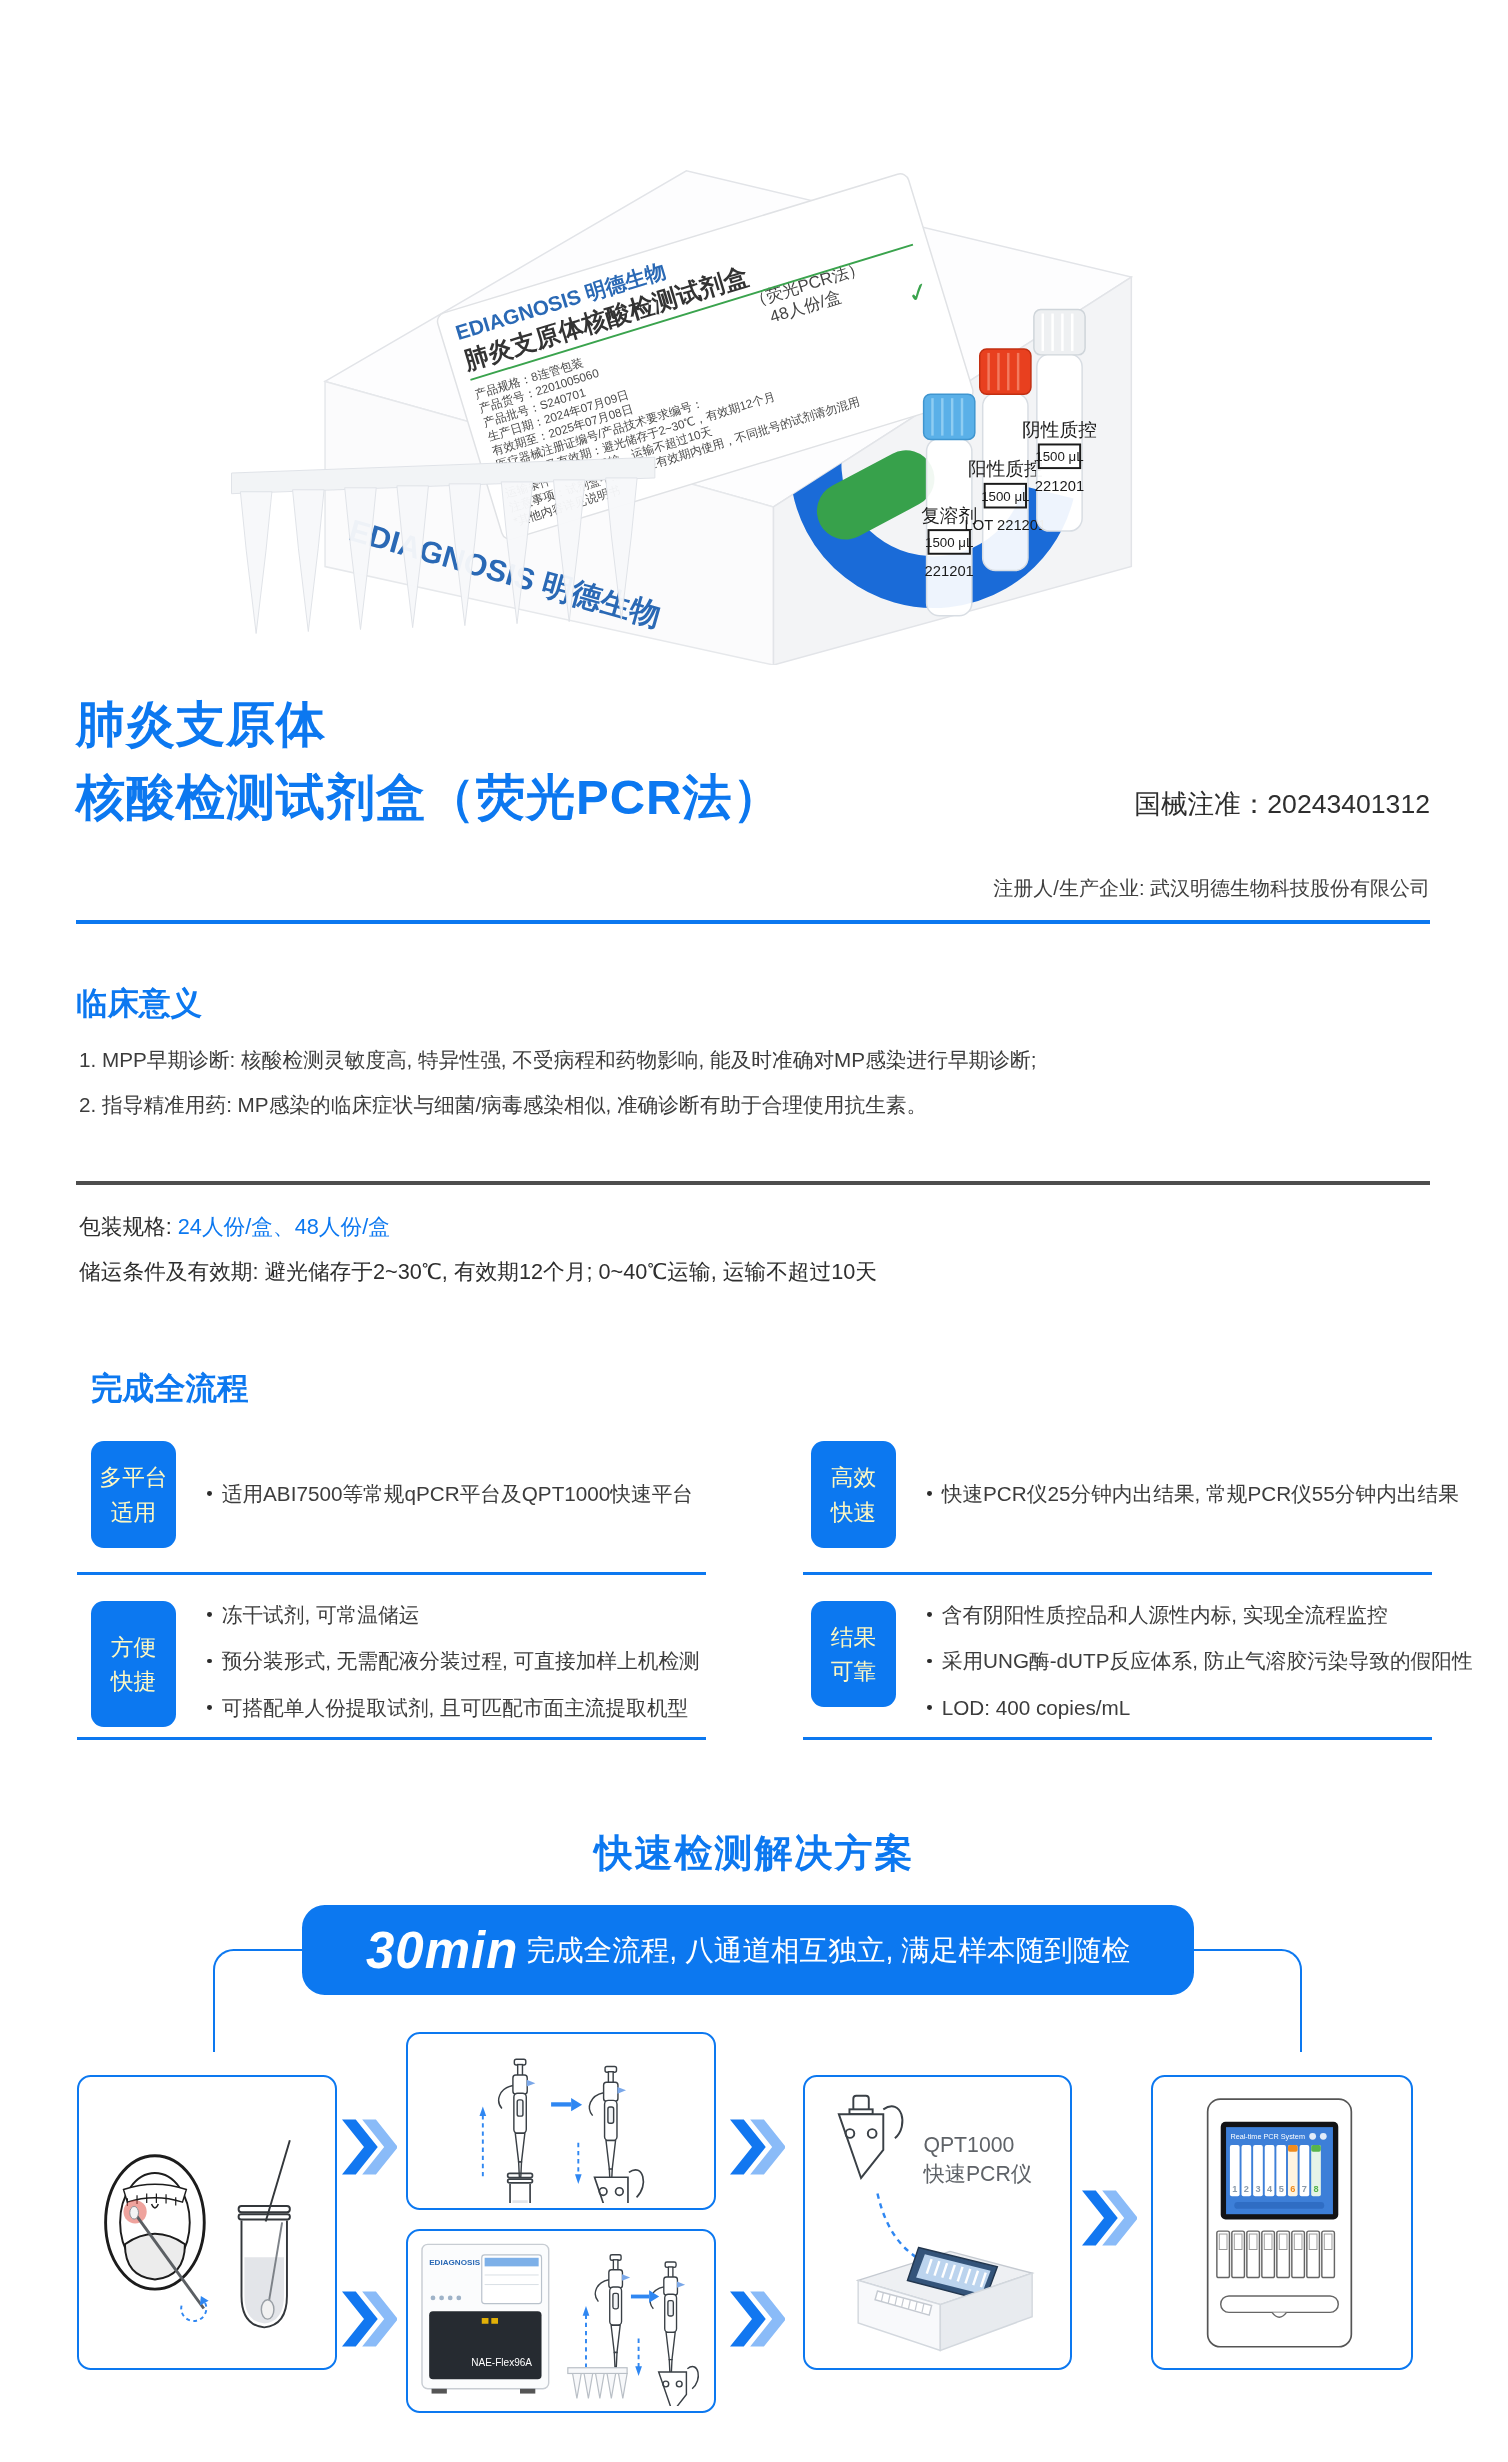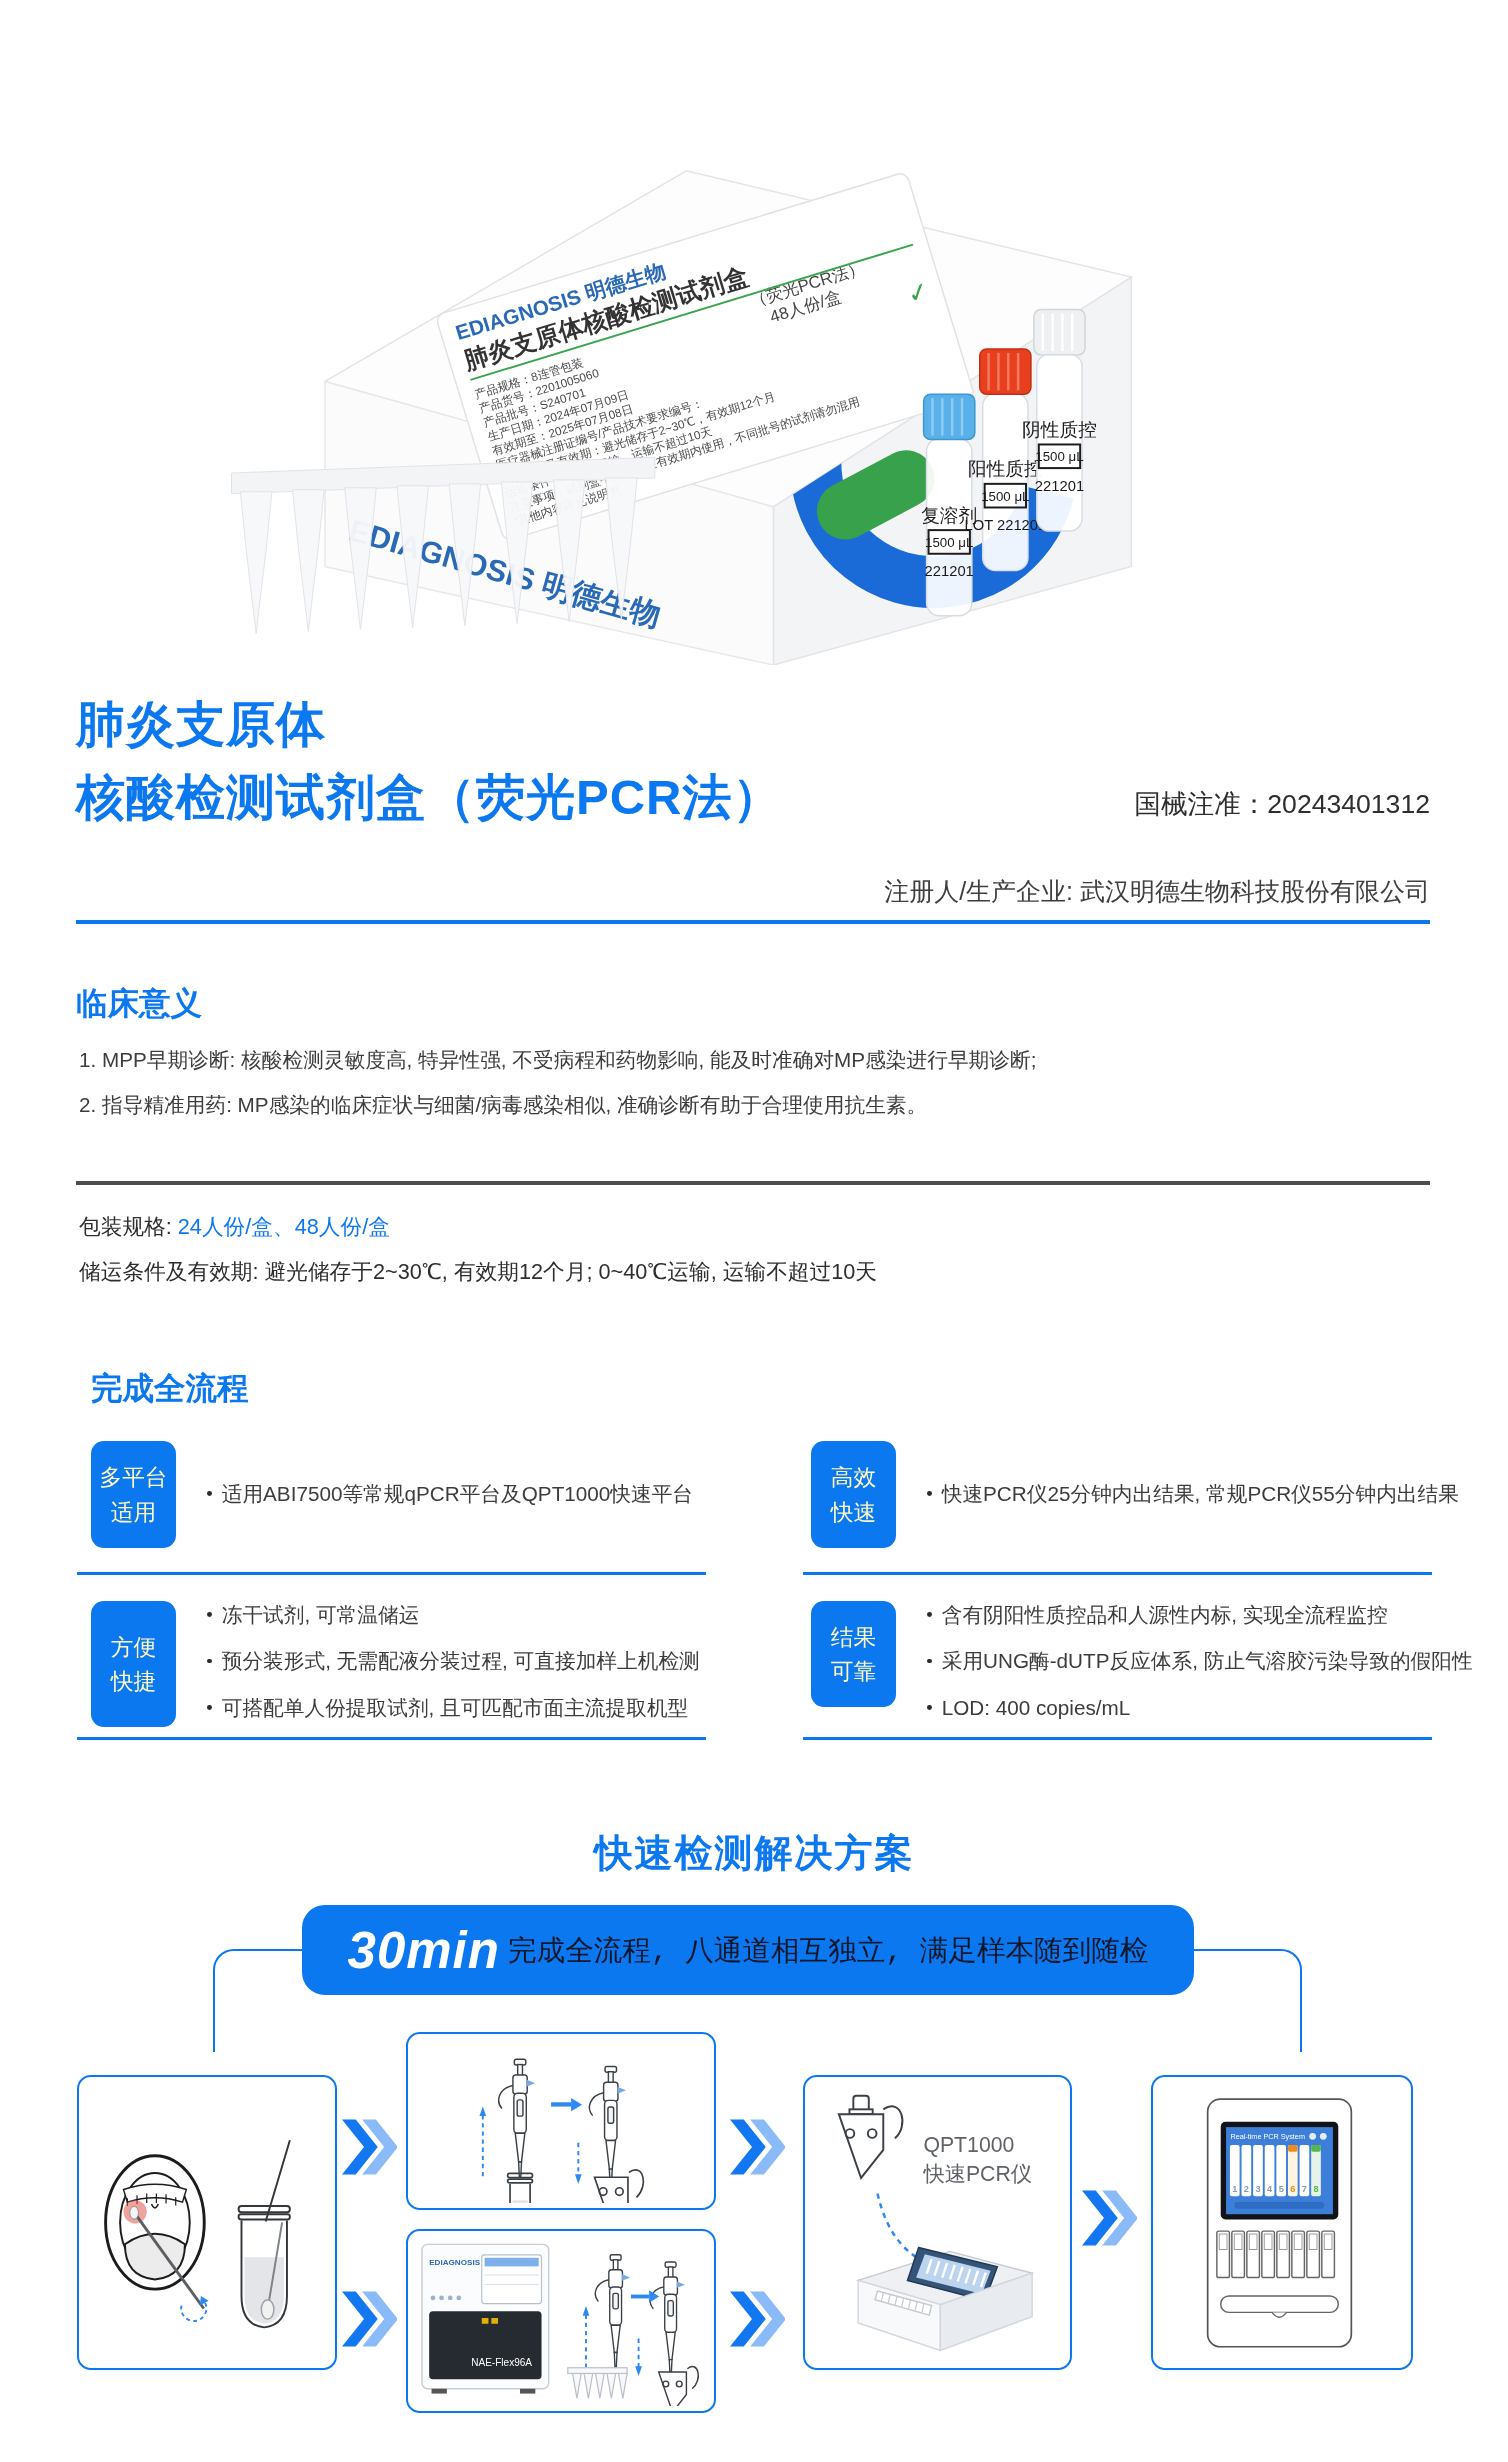--- a/index.html
+++ b/index.html
@@ -2,36 +2,36 @@
 <html style="font-size:7.9px"><head>
 <meta charset="utf-8">
 <style>
   html,body{margin:0;padding:0;background:#fff;}
   #page{position:relative;width:1509px;height:3070px;background:#ffffff;overflow:hidden;
         font-family:"Liberation Sans",sans-serif;color:#3c3c3c;
         --accent:#0c78f0; --chev2:#8abbf8; --ink:#3c3c3c;}
   .abs{position:absolute;}
   .title{font-size:49px;font-weight:700;color:var(--accent);letter-spacing:1px;}
   .reg{font-size:26.6px;color:#2e2e2e;}
-  .maker{font-size:25px;color:#3f3f3f;}
+  .maker{font-size:20px;color:#3f3f3f;}
   .h-blue{font-size:31.5px;font-weight:700;color:var(--accent);}
   .body-line{font-size:20.7px;color:#3c3c3c;}
   .divider{height:3.9px;background:var(--accent);}
   .divider-dark{height:3.9px;background:#4d4d4d;}
   .spec-label{font-size:21.7px;color:#2e2e2e;}
   .spec-blue{color:var(--accent);}
   .badge{width:85px;background:var(--accent);border-radius:12.8px;color:#fef9c3;font-size:22.7px;
          display:flex;flex-direction:column;align-items:center;justify-content:center;line-height:1.5;}
   .fcell-ul{list-style:none;margin:0;padding:0;}
   .fcell-ul li{position:relative;padding-left:18.7px;font-size:20.7px;line-height:25.6px;color:#3c3c3c;margin-bottom:20.7px;white-space:nowrap;}
   .fcell-ul li::before{content:"";position:absolute;left:3.9px;top:10.3px;width:4.9px;height:4.9px;border-radius:50%;background:#2b2b2b;}
   .sol-head{font-size:38px;font-weight:700;color:var(--accent);text-align:center;letter-spacing:2px;}
   .banner{background:var(--accent);border-radius:22.7px;display:flex;align-items:center;justify-content:center;gap:8px;}
   .banner .big{font-size:51px;font-weight:700;font-style:italic;color:#fff;letter-spacing:1px;}
-  .banner .rest{font-size:28.6px;color:#0f172a;font-weight:500;font-family:Liberation Mono, monospace;}
+  .banner .rest{font-size:28.6px;color:#ffffff;font-weight:500;}
   .bracket-l{border-left:2px solid var(--accent);border-top:2px solid var(--accent);border-top-left-radius:20.7px;}
   .bracket-r{border-right:2px solid var(--accent);border-top:2px solid var(--accent);border-top-right-radius:20.7px;}
   .flowbox{border:2.5px solid var(--accent);border-radius:13.8px;background:#fff;}
   .steplabel{font-size:22.7px;color:var(--accent);text-align:center;white-space:nowrap;}
   svg text{font-family:"Liberation Sans",sans-serif;}
 </style>
 </head>
 <body>
 
 <svg width="0" height="0" style="position:absolute">

